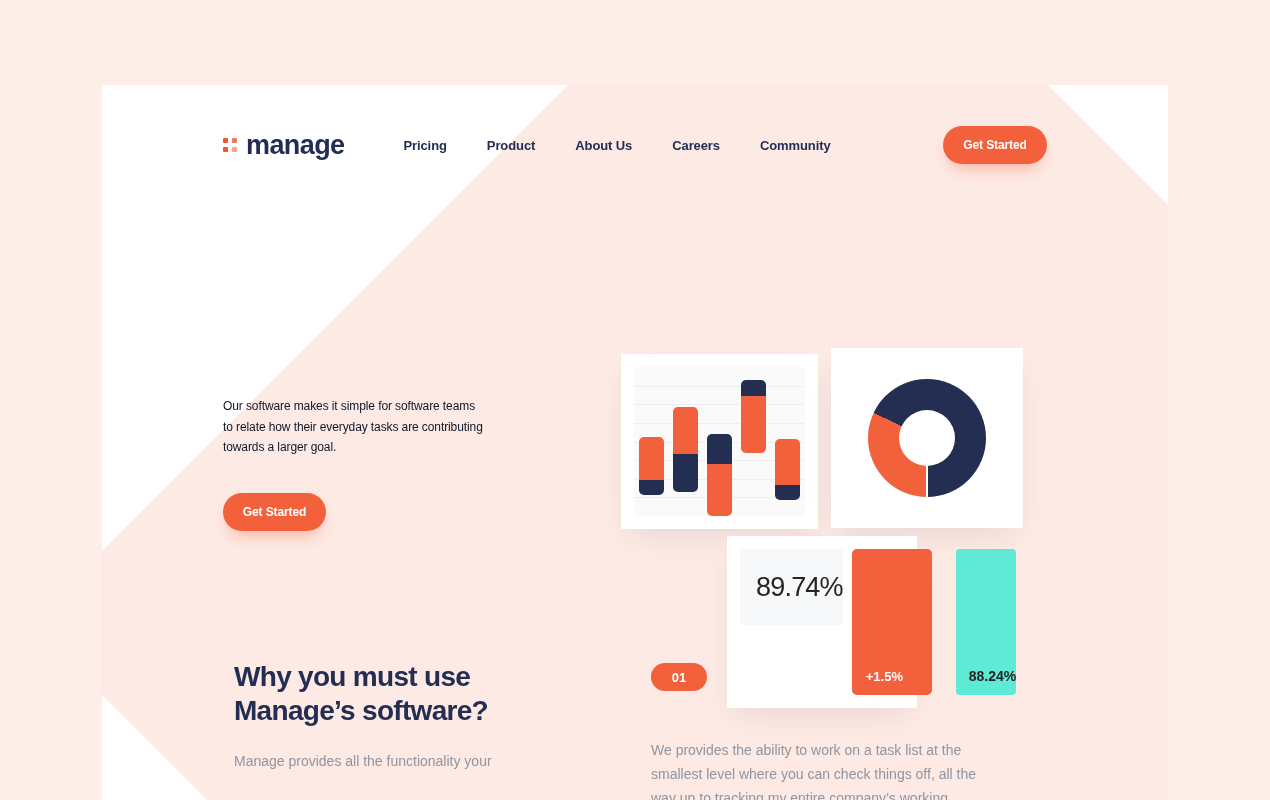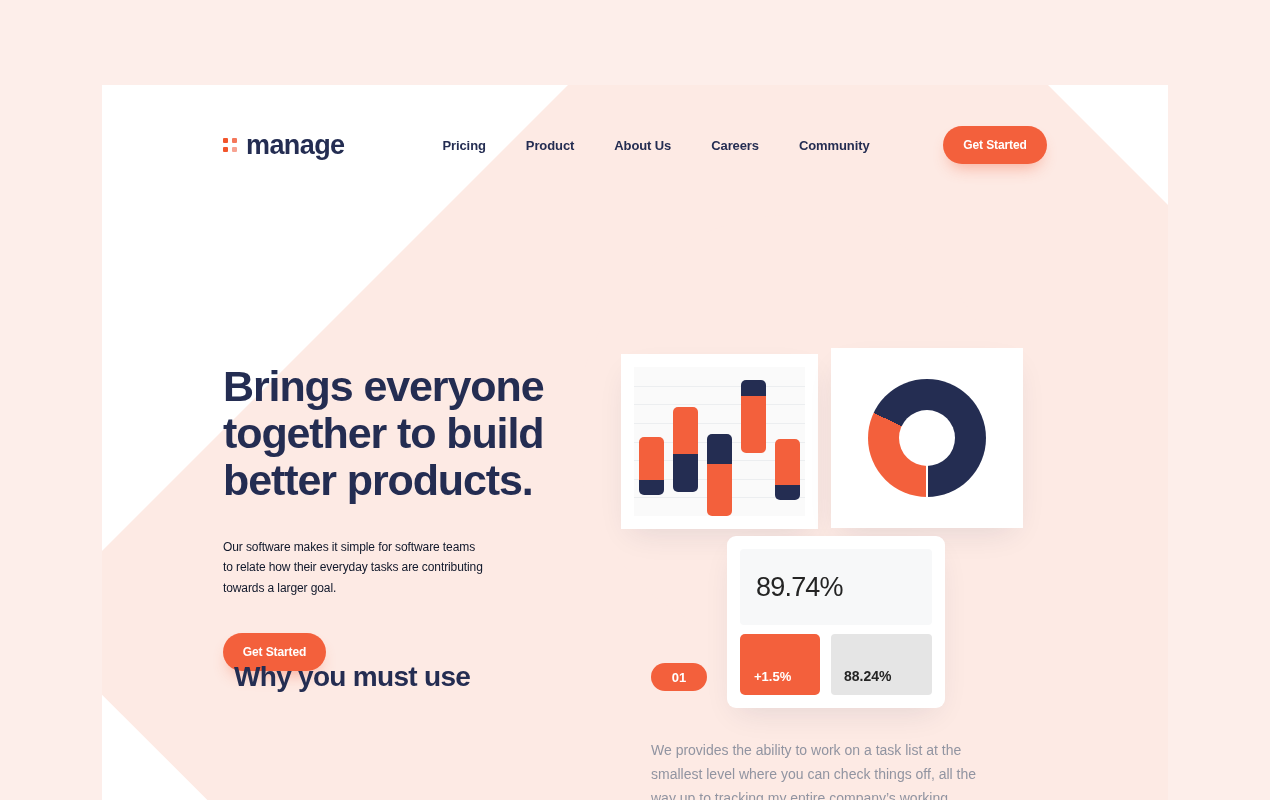--- a/index.html
+++ b/index.html
@@ -61,21 +61,20 @@
   #site-header {
     position: absolute;
     left: 0;
     top: 0;
     width: 100%;
     height: 120px;
     display: flex;
     align-items: center;
     padding: 0 121px 0 121px;
     z-index: 5;
-    gap: 39px;
   }
 
   .brand {
     display: flex;
     align-items: center;
     gap: 9px;
     flex: 0 0 auto;
   }
 
   .brand-mark {
@@ -280,63 +279,61 @@
     width: 2px;
     height: 50%;
     background: #ffffff;
     transform: translateX(-50%);
   }
 
   
   #stats-card {
     left: 106px;
     top: 288px;
-    width: 218px;
+    width: 190px;
     height: 172px;
     padding: 13px;
     display: flex;
-    flex-direction: column;
     gap: 9px;
-    border-radius: 9px;
   }
 
   #stat-primary {
     height: 76px;
     background: #f7f8f9;
     border-radius: 4px;
     display: flex;
     align-items: center;
     padding-left: 16px;
     font-size: 27px;
     font-weight: 400;
     color: #242424;
     letter-spacing: -0.8px;
   }
 
   .stat-row {
     display: flex;
-    gap: 11px;
+    gap: 24px;
     flex: 1;
   }
 
   #stat-delta {
     width: 80px;
     background: #f3603c;
     border-radius: 5px;
     display: flex;
     align-items: flex-end;
     padding: 0 0 11px 14px;
     color: #ffffff;
     font-size: 13px;
     font-weight: 700;
   }
 
   #stat-secondary {
     flex: 1;
-    background: #e5e5e5;
+    background: #5eead4;
     border-radius: 4px;
     display: flex;
     align-items: flex-end;
     padding: 0 0 11px 13px;
     color: #242424;
     font-size: 14px;
     font-weight: 700;
   }
 
   
@@ -449,25 +446,20 @@
     </nav>
 
     <div class="header-cta">
       <button class="btn-pill" id="header-get-started">Get Started</button>
     </div>
   </header>
 
   <section id="hero">
 
     <div id="hero-copy">
-      <h1 id="hero-title">
-        <span>Brings everyone</span>
-        <span>together to build</span>
-        <span>better products.</span>
-      </h1>
 
       <p id="hero-desc">Our software makes it simple for software teams to relate how their everyday tasks are contributing towards a larger goal.</p>
 
       <button class="btn-pill" id="hero-get-started">Get Started</button>
     </div>
 
     <div id="hero-visual">
 
       <div class="viz-card" id="bar-chart-card">
         <div class="bar-plot">
@@ -520,21 +512,23 @@
       </div>
 
     </div>
   </section>
 
   <section id="features">
 
     <div id="features-heading">
       <h2 id="features-title">
         <span>Why you must use</span>
+        <span>Manage’s software?</span>
       </h2>
+      <p id="features-sub">Manage provides all the functionality your</p>
     </div>
 
     <div id="features-list">
       <div class="feature-item">
         <div class="feature-badge">01</div>
         <div class="feature-body">
           <p class="feature-text">We provides the ability to work on a task list at the smallest level where you can check things off, all the way up to tracking my entire company’s working pipeline at</p>
         </div>
       </div>
     </div>

